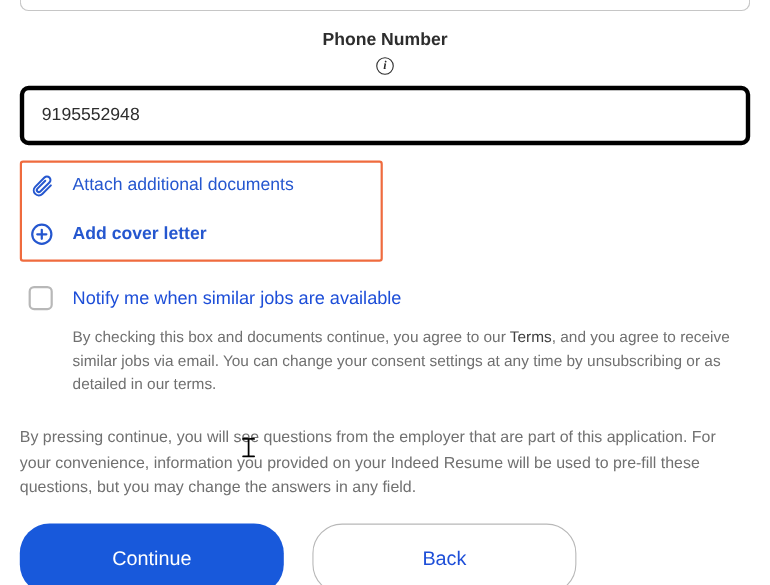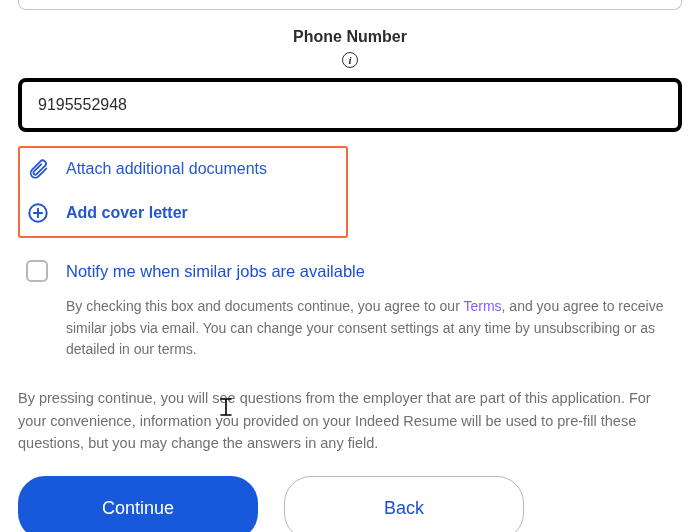--- a/index.html
+++ b/index.html
@@ -101,21 +101,21 @@
   }
   .consent-text {
     margin-top: 14px;
     margin-left: 40px;
     font-size: 14px;
     line-height: 1.55;
     color: #707070;
     max-width: 600px;
   }
   .consent-text a {
-    color: #8b5cf6;
+    color: #404040;
     text-decoration: none;
   }
   .footer-note {
     margin-top: 26px;
     font-size: 14.5px;
     line-height: 1.55;
     color: #707070;
   }
   .button-row {
     display: flex;

